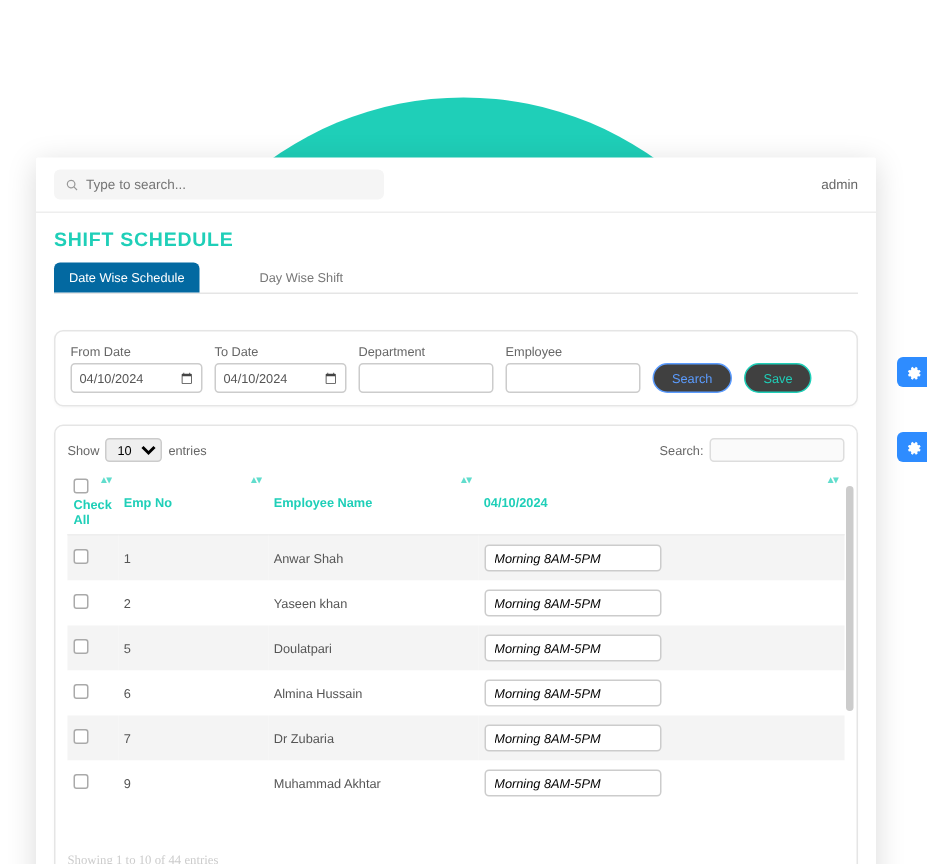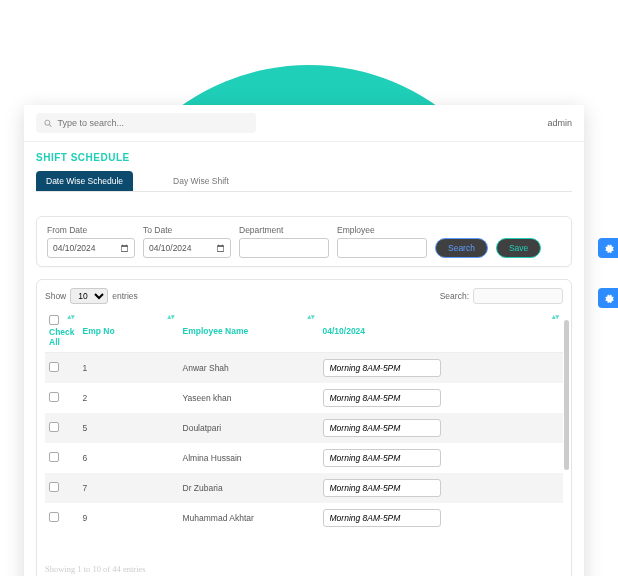--- a/index.html
+++ b/index.html
@@ -5,24 +5,24 @@
   * { margin: 0; padding: 0; box-sizing: border-box; }
   body { font-family: -apple-system, BlinkMacSystemFont, 'Segoe UI', Arial, sans-serif; width: 618px; height: 576px; background: #fff; position: relative; overflow: hidden; }
   .bg-circle { position: absolute; width: 440px; height: 440px; border-radius: 50%; background: #1fcfb8; left: 50%; top: 65px; transform: translateX(-50%); z-index: 0; }
   .app-window { position: absolute; left: 24px; top: 105px; width: 560px; background: #fff; border-radius: 1px; box-shadow: 0 4px 20px rgba(0,0,0,0.15); z-index: 1; overflow: hidden; font-size: 9px; color: #555; }
   .topbar { display: flex; align-items: center; justify-content: space-between; padding: 8px 12px; border-bottom: 1px solid #eee; }
   .search-global { display: flex; align-items: center; background: #f5f5f5; border-radius: 4px; padding: 5px 8px; width: 220px; color: #999; }
   .search-global svg { width: 9px; height: 9px; margin-right: 5px; fill: #999; }
   .search-global input { border: none; background: transparent; outline: none; font-size: 9px; color: #666; width: 100%; }
   .admin-label { color: #666; font-size: 9px; }
   .content { padding: 10px 12px 0; }
-  .page-title { color: #1fcfb8; font-size: 10px; font-weight: 600; letter-spacing: 0.5px; margin-bottom: 8px; }
+  .page-title { color: #1fcfb8; font-size: 13px; font-weight: 600; letter-spacing: 0.5px; margin-bottom: 8px; }
   .tabs { display: flex; border-bottom: 1px solid #e5e5e5; margin-bottom: 10px; }
   .tab { padding: 5px 10px; font-size: 8.5px; cursor: pointer; border-top-left-radius: 4px; border-top-right-radius: 4px; }
-  .tab.active { background: #0c4a6e; color: #fff; }
+  .tab.active { background: #0369a1; color: #fff; }
   .tab.inactive { color: #777; padding-left: 40px; }
   .filters-card { border: 1px solid #e5e5e5; border-radius: 6px; padding: 8px 10px; display: flex; gap: 8px; align-items: flex-end; margin-bottom: 12px; box-shadow: 0 1px 2px rgba(0,0,0,0.03); margin-top: 24px; }
   .field { display: flex; flex-direction: column; gap: 3px; }
   .field label { font-size: 8.5px; color: #666; }
   .date-input { border: 1px solid #ccc; border-radius: 3px; padding: 3px 5px; font-size: 8.5px; width: 88px; display: flex; align-items: center; justify-content: space-between; height: 20px; }
   .date-input svg { width: 9px; height: 9px; fill: #444; }
   .text-input { border: 1px solid #ccc; border-radius: 3px; padding: 3px 5px; font-size: 8.5px; width: 90px; height: 20px; }
   .btn { border-radius: 12px; padding: 4px 12px; font-size: 8.5px; cursor: pointer; background: #404040; height: 20px; display: flex; align-items: center; }
   .btn-search { border: 1px solid #5b9cff; color: #5b9cff; }
   .btn-save { border: 1px solid #1fcfb8; color: #1fcfb8; }

